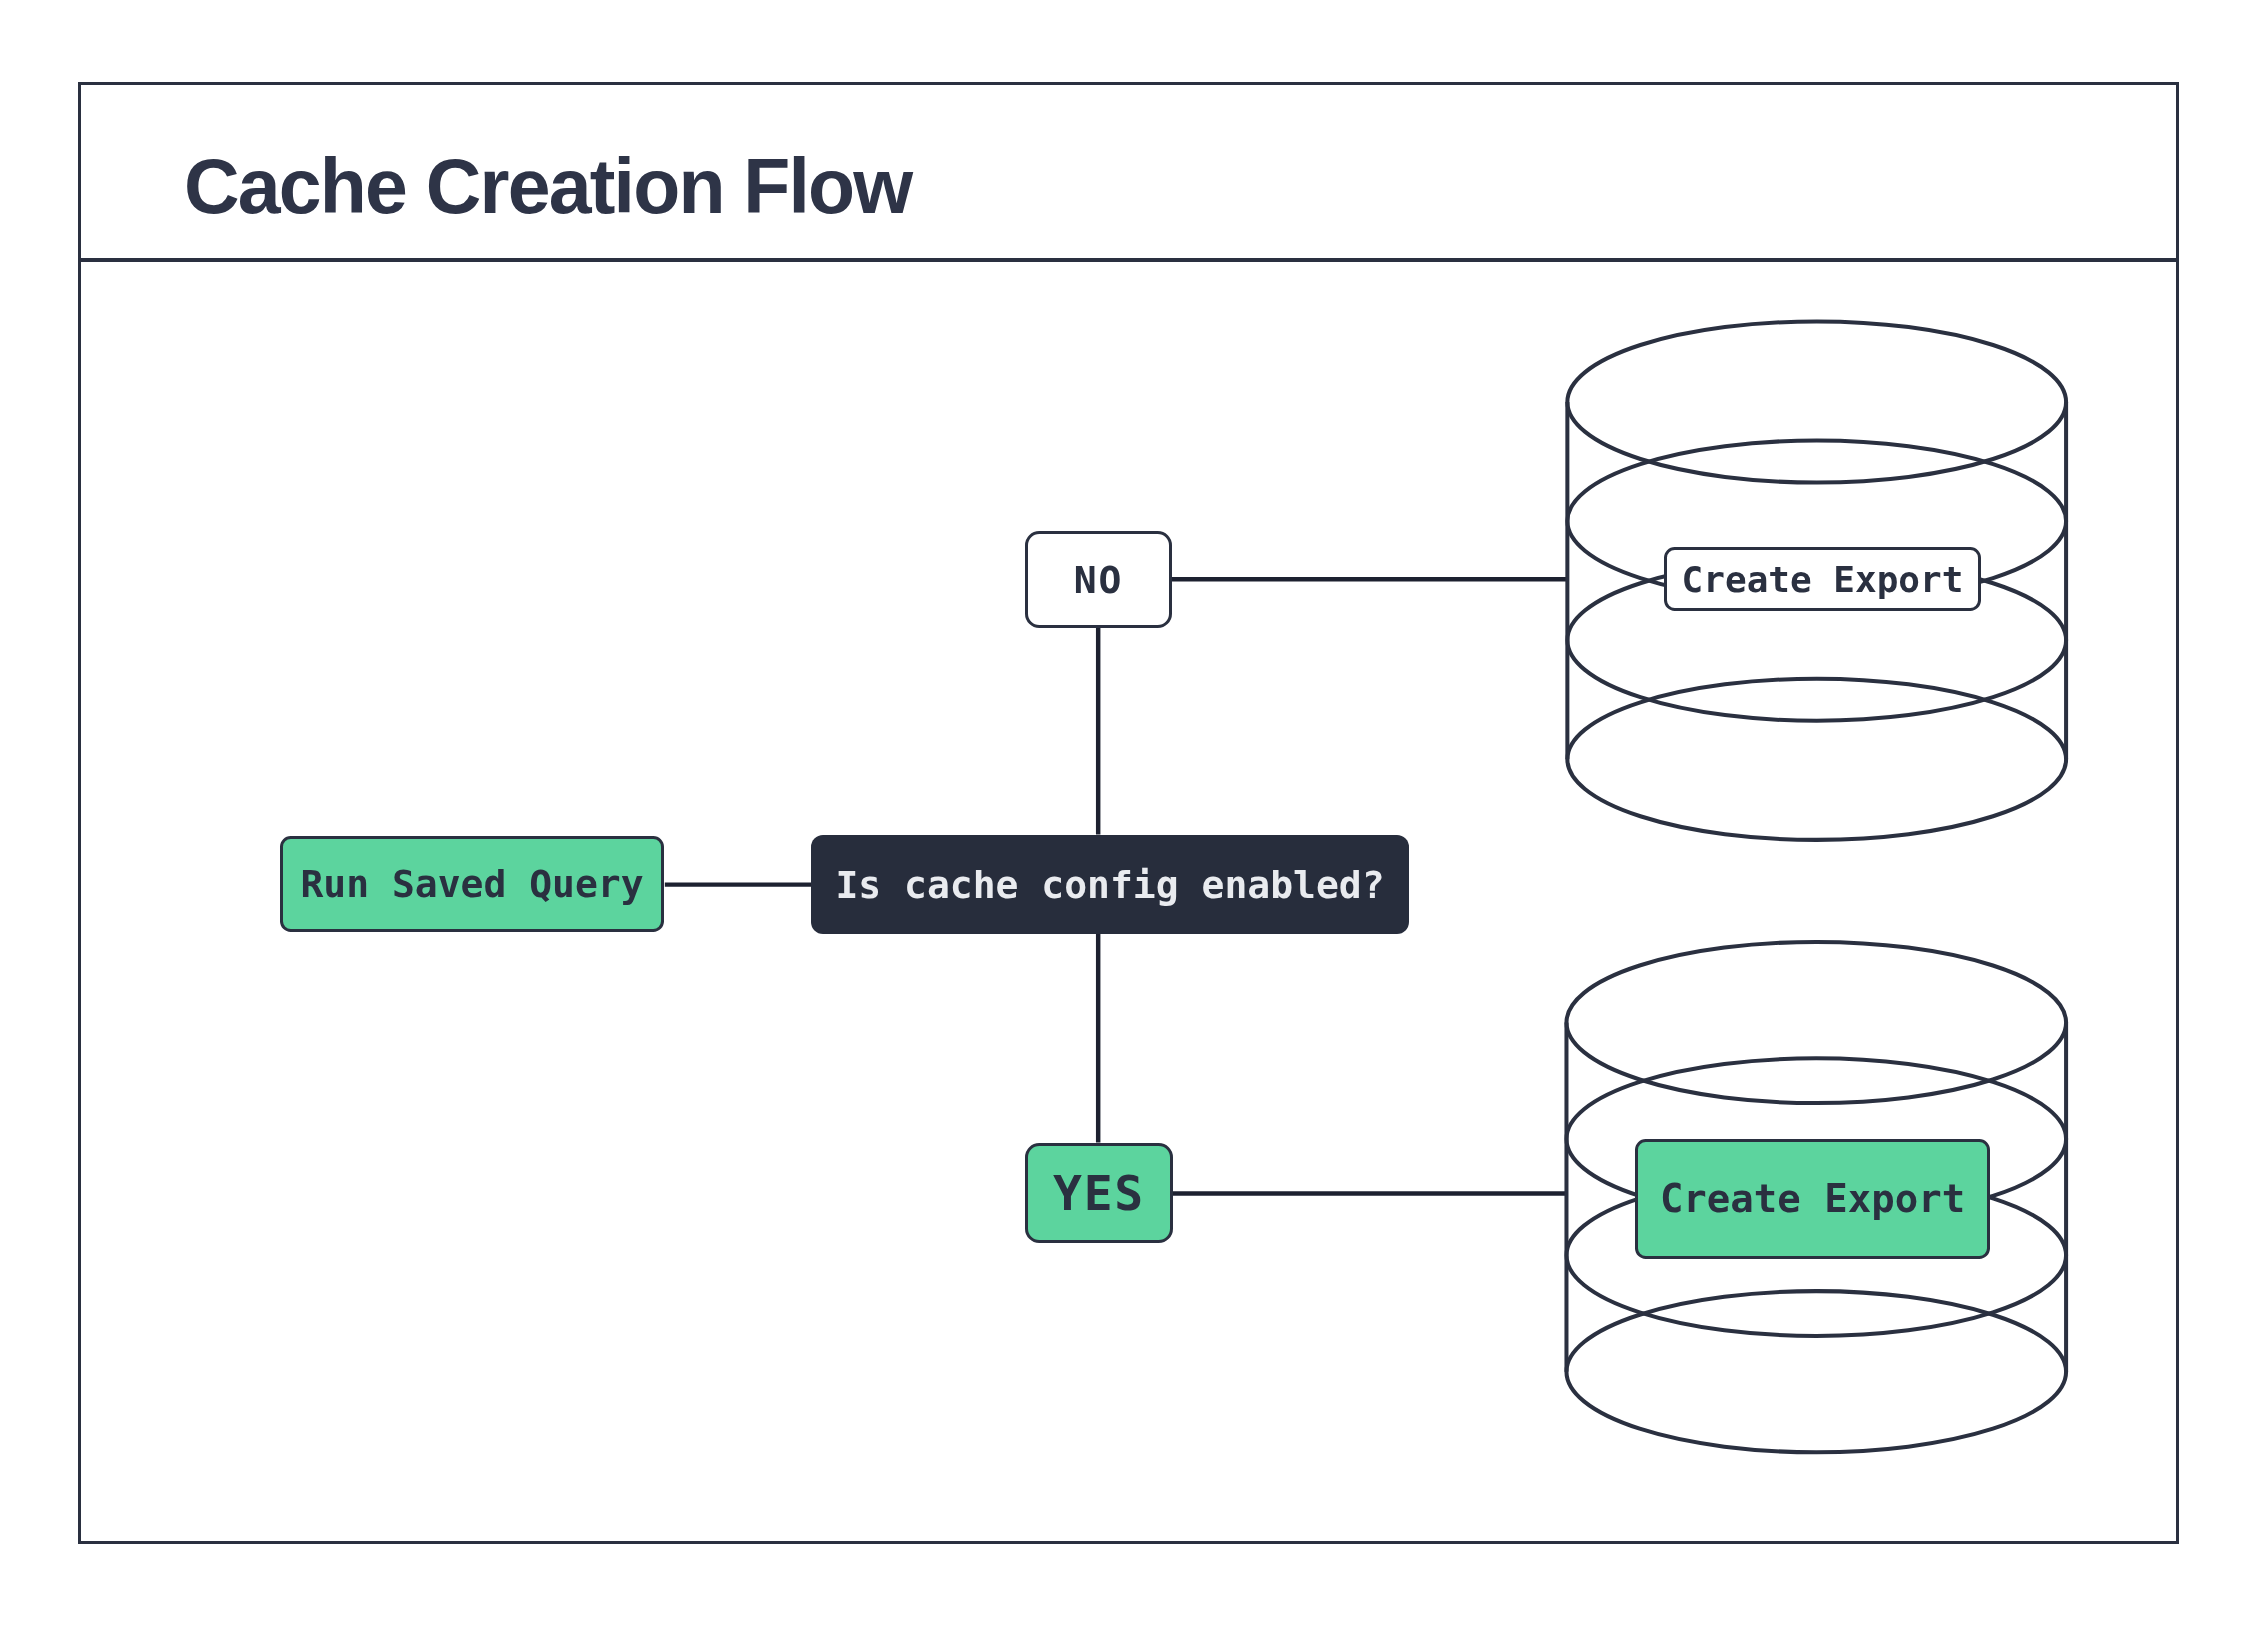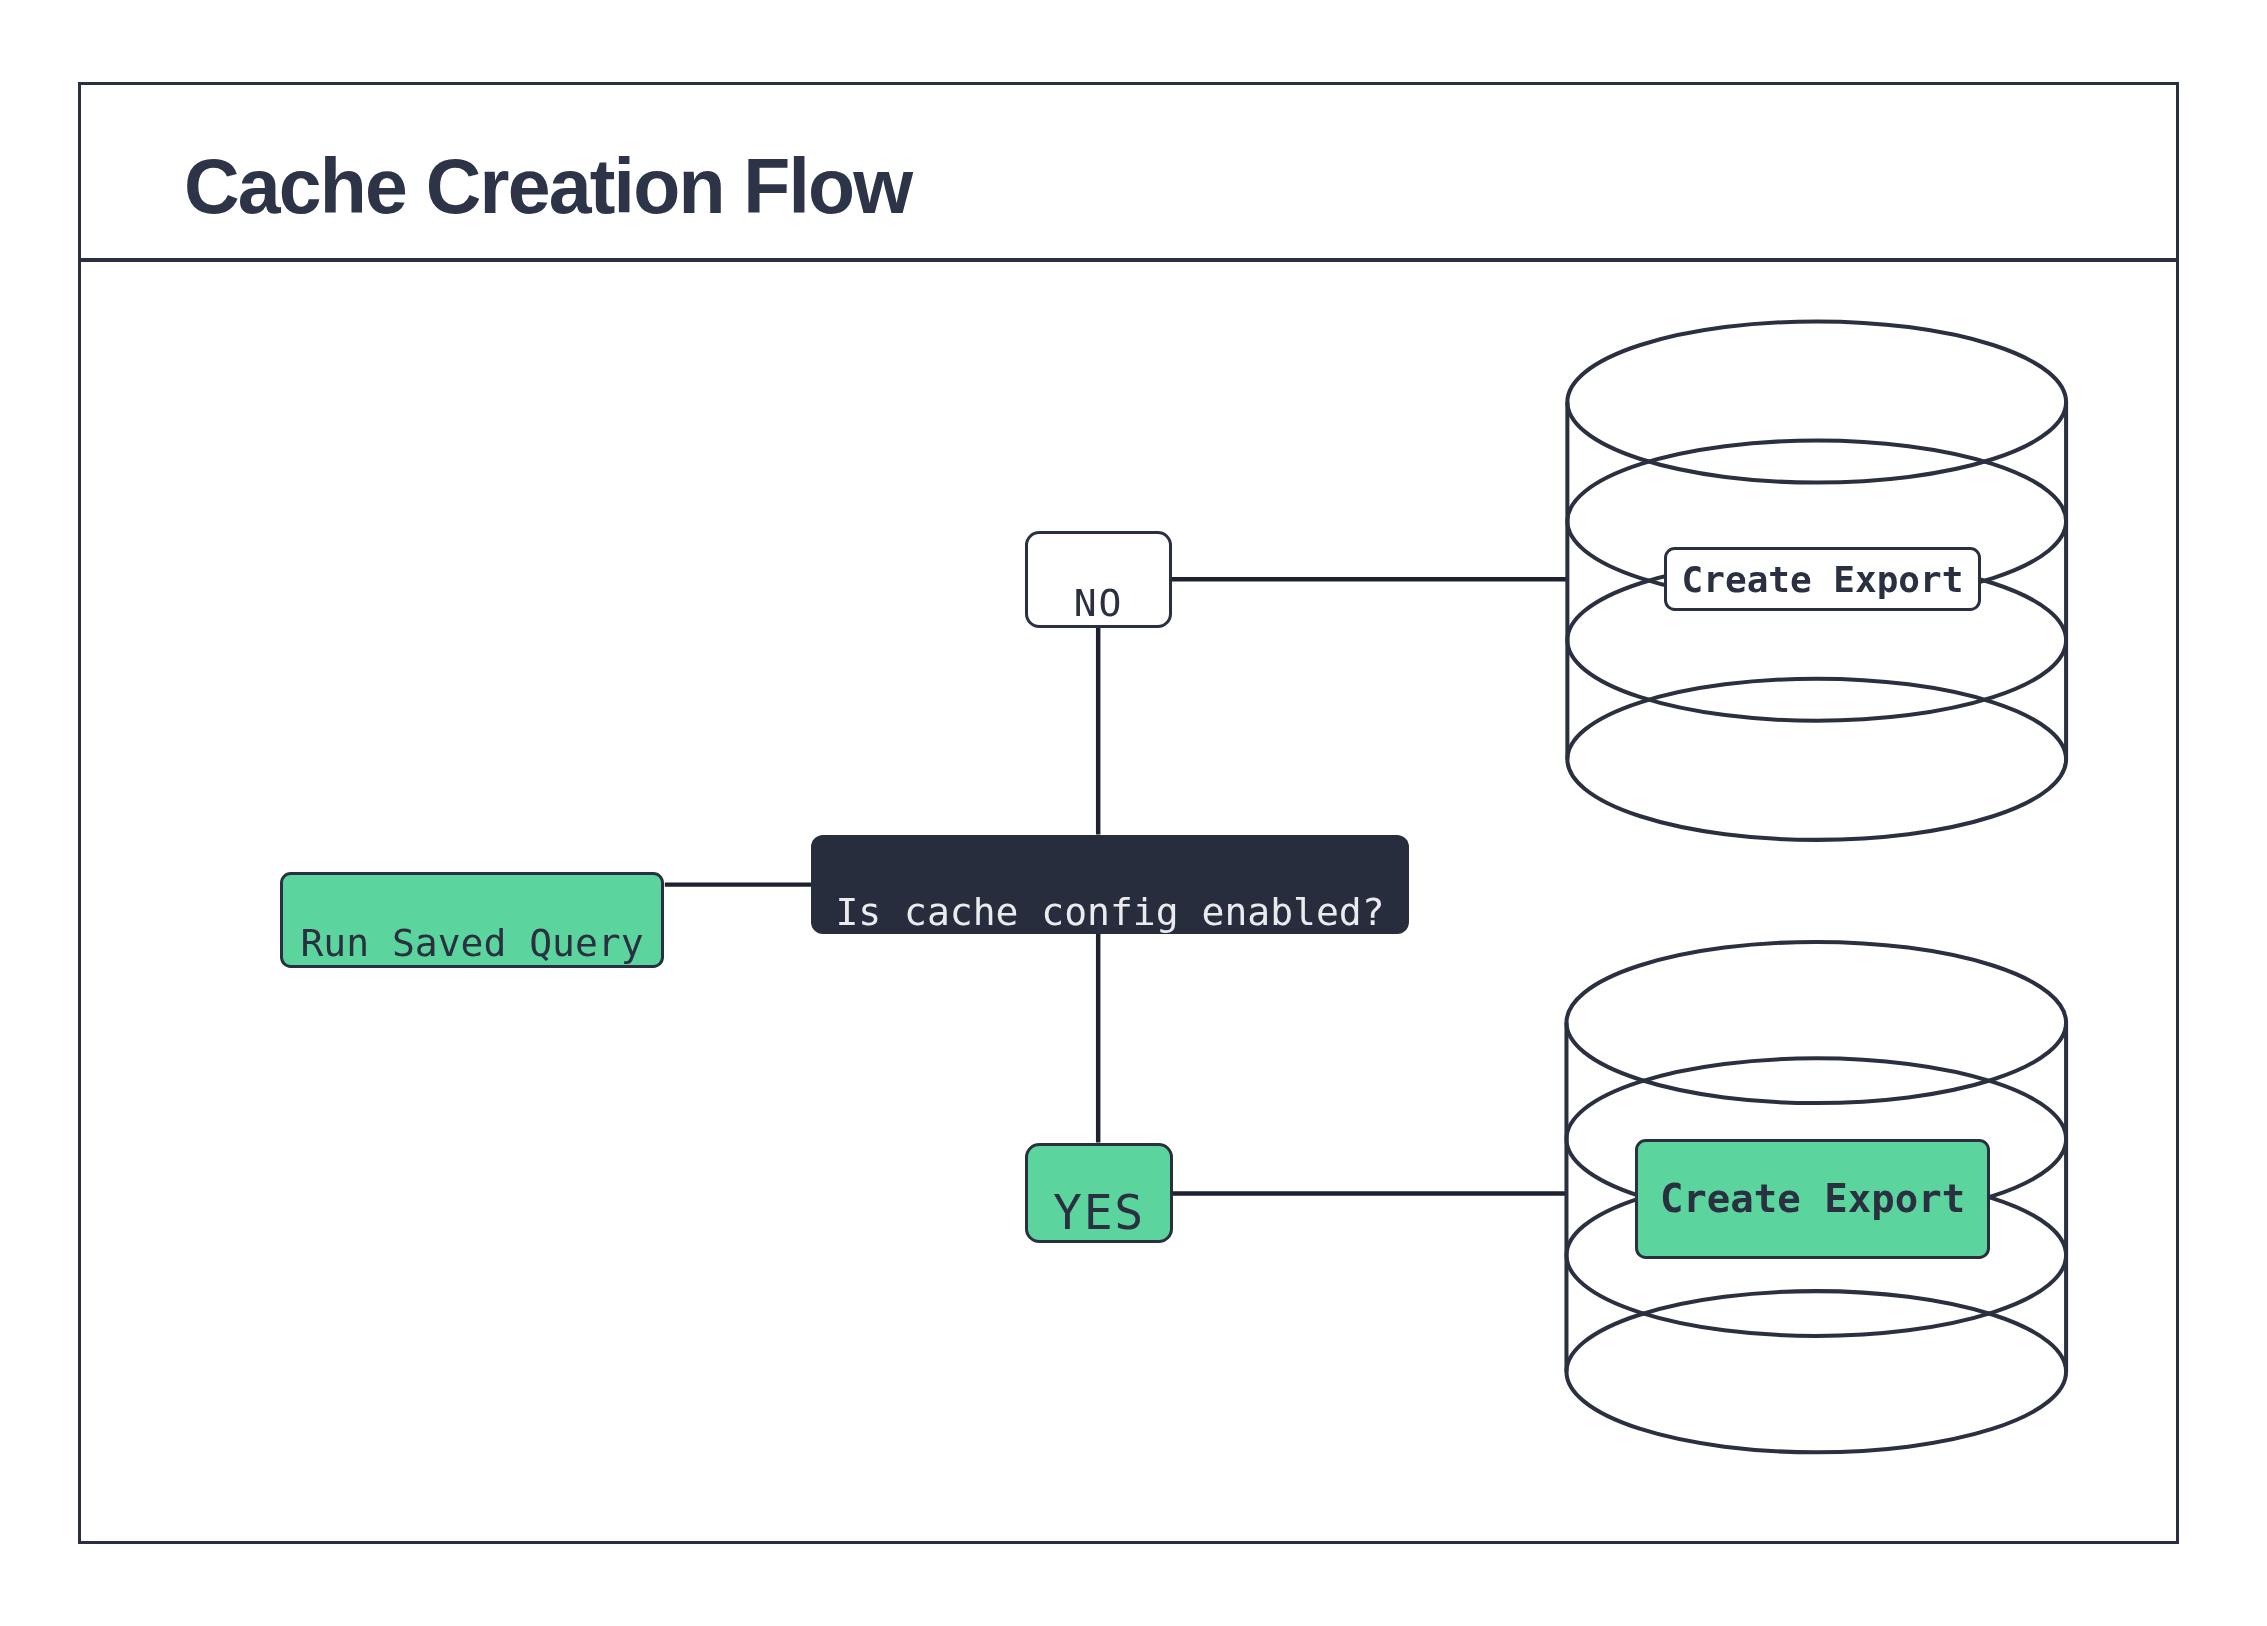--- a/index.html
+++ b/index.html
@@ -40,30 +40,29 @@
   }
 
   
   svg.overlay{ position:absolute; left:0; top:0; z-index:1; }
   .connector{ stroke:var(--connector); stroke-width:5; fill:none; }
   .cyl{ stroke:var(--ink); stroke-width:4.5; fill:none; }
 
   
   .node{
     position:absolute; z-index:2;
-    display:flex; align-items:flex-end; justify-content:center;
-    font-weight:normal; color:var(--ink);
+    display:flex; align-items:center; justify-content:center;
+    font-weight:bold; color:var(--ink);
     text-align:center;
   }
   .node-start{
     left:280px; top:836px; width:384px; height:96px;
     background:var(--green);
     border:3.6px solid var(--ink); border-radius:10.7px;
     font-size:38px;
-    margin-top:36px;
   }
   .node-decision{
     left:811px; top:835px; width:598px; height:99px;
     background:var(--node-dark);
     border-radius:12px;
     color:var(--text-light);
     font-size:38px;
   }
   .node-no{
     left:1025px; top:531px; width:147px; height:97px;

